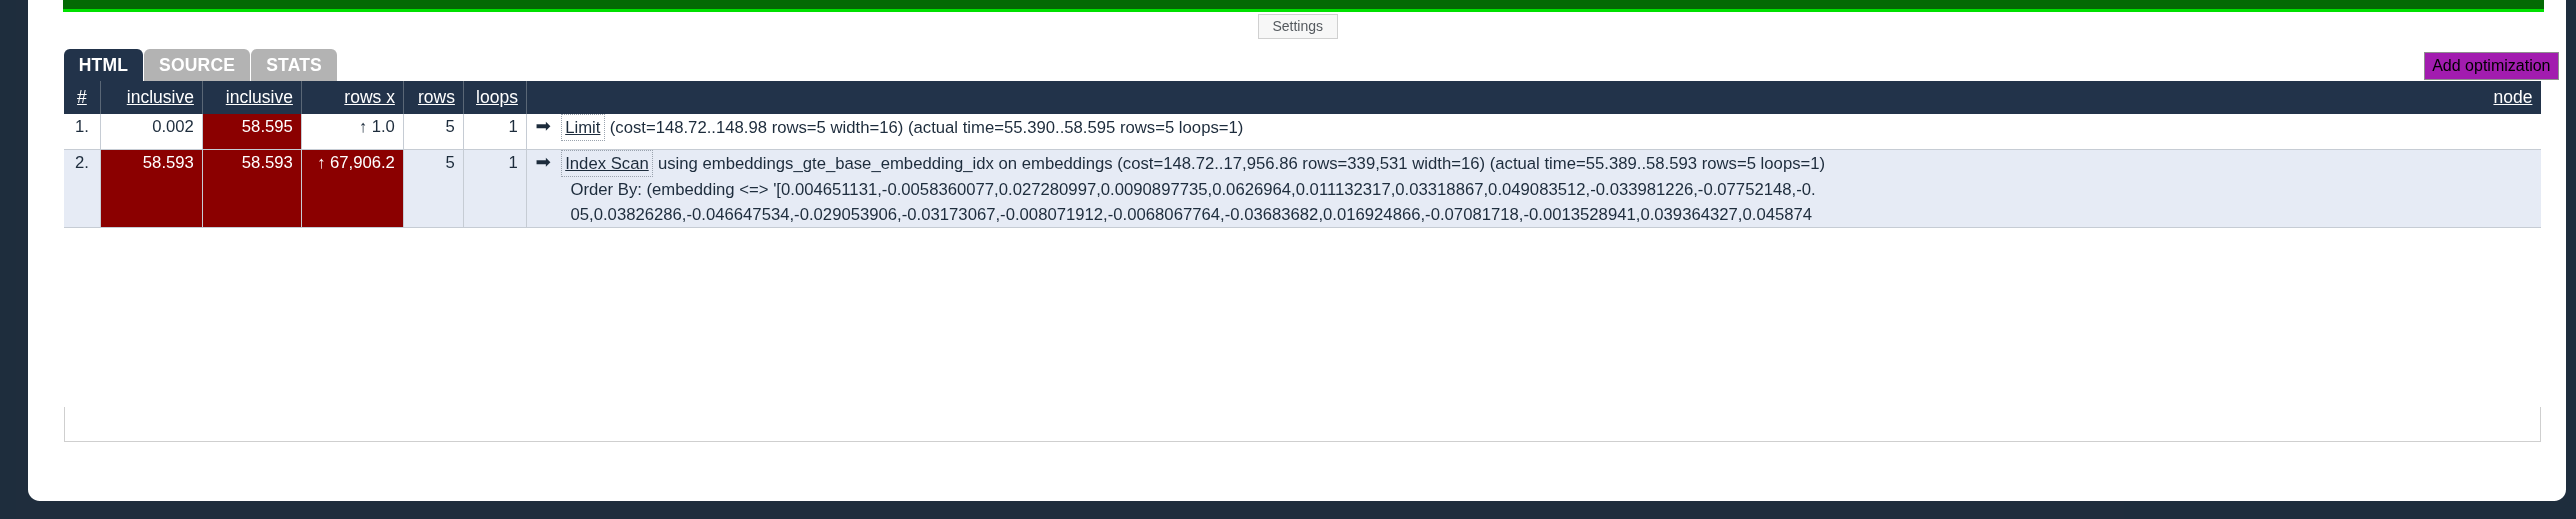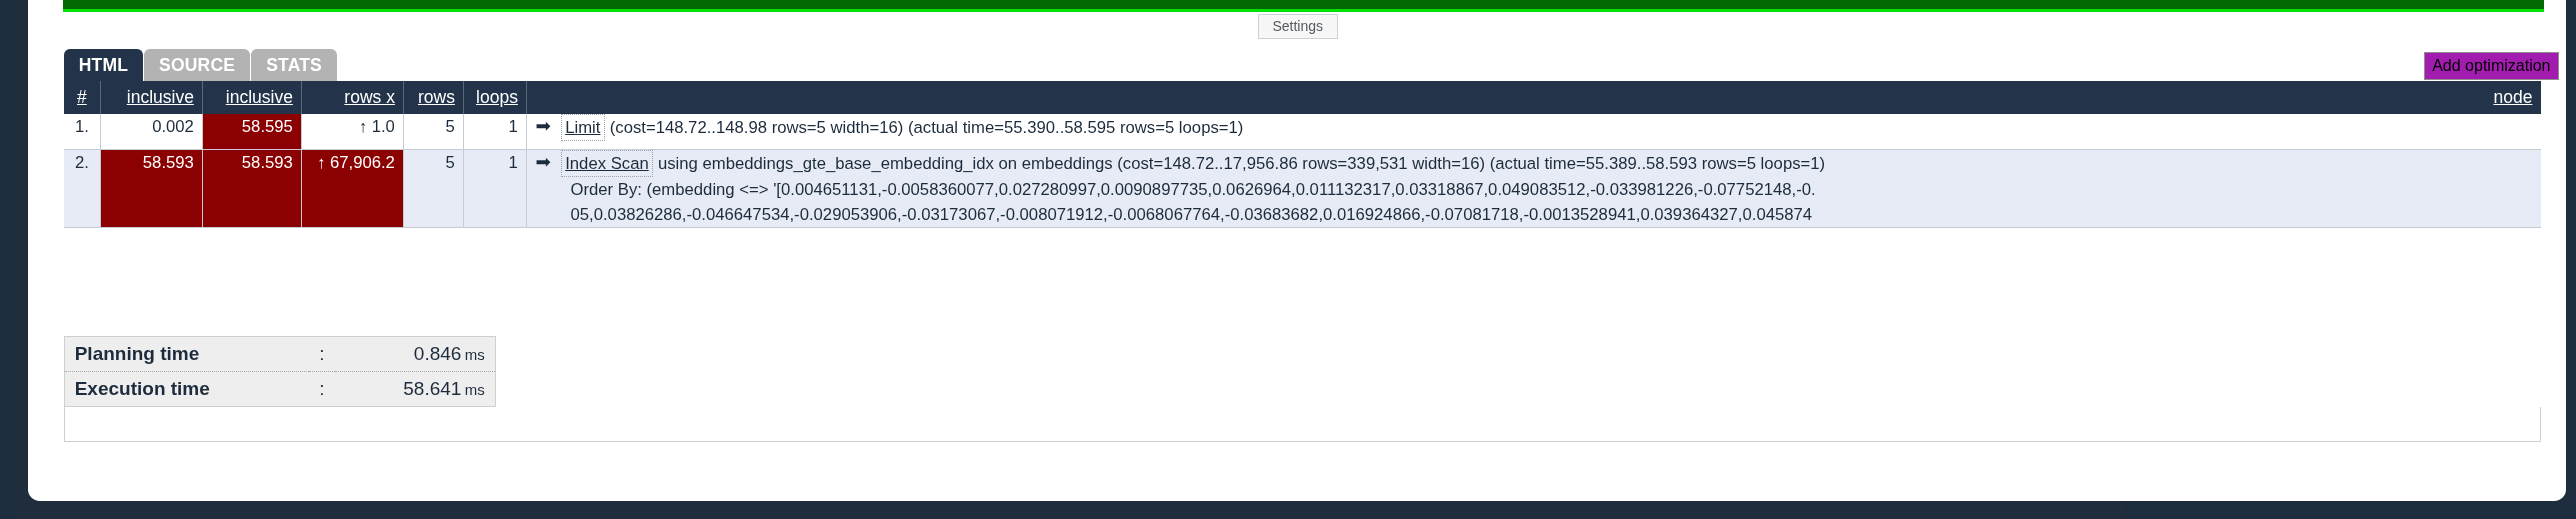--- a/index.html
+++ b/index.html
@@ -320,36 +320,18 @@
             <span class="node-extra">
               <span class="node-extra-line">Order By: (embedding &lt;=&gt; '[0.004651131,-0.0058360077,0.027280997,0.0090897735,0.0626964,0.011132317,0.03318867,0.049083512,-0.033981226,-0.07752148,-0.</span>
               <span class="node-extra-line">05,0.03826286,-0.046647534,-0.029053906,-0.03173067,-0.008071912,-0.0068067764,-0.03683682,0.016924866,-0.07081718,-0.0013528941,0.039364327,0.045874</span>
             </span>
           </td>
         </tr>
 
       </tbody>
     </table>
 
-    <table id="timings">
-      <tbody>
-          <tr class="tr-top">
-        <td class="t-label">Planning time</td>
-        <td class="t-colon">:</td>
-        <td class="t-value">
-          <span class="num">0.846</span><span class="unit">ms</span>
-        </td>
-      </tr>
-      <tr>
-        <td class="t-label">Execution time</td>
-        <td class="t-colon">:</td>
-        <td class="t-value">
-          <span class="num">58.641</span><span class="unit">ms</span>
-        </td>
-      </tr>
-    </tbody>
-      </table>
 
     <div id="footer-panel"></div>
 
   </div>
 </div>
 
 
 </body></html>

